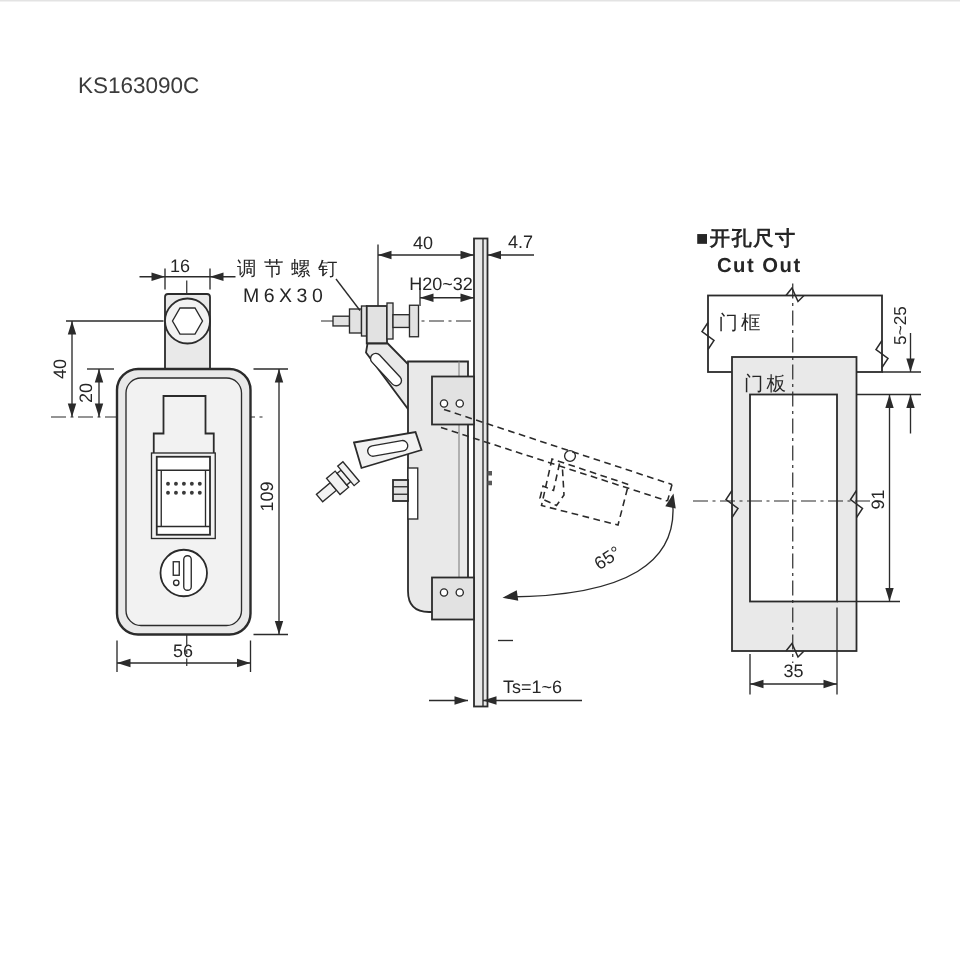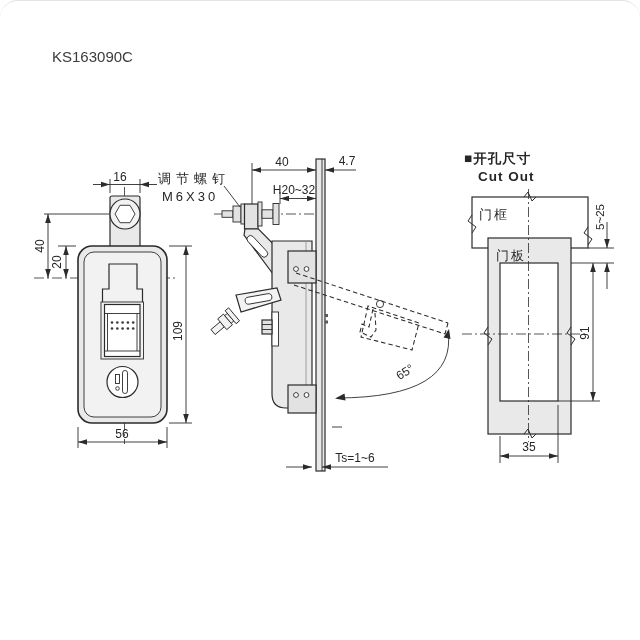--- a/index.html
+++ b/index.html
@@ -1,17 +1,17 @@
 <!DOCTYPE html>
 <html><head>
 <meta charset="utf-8">
 <style>
   html,body{margin:0;padding:0;background:#fff;}
   .page{position:relative;width:640px;height:640px;background:#ffffff;overflow:hidden;
-        font-family:"Liberation Sans", sans-serif;border-top:1px solid #e3e3e3;border-radius:18px;}
+        font-family:"Liberation Sans", sans-serif;border-top:1px solid #e3e3e3;}
   svg{position:absolute;left:0;top:0;}
   svg text{fill:#262626;}
   .dim{font-size:12px;}
   .dim-sm{font-size:11.5px;}
   .cjk{font-size:13px;letter-spacing:5px;}
   .cjk2{font-size:13px;letter-spacing:2px;}
   .spec{font-size:13px;letter-spacing:3px;}
   .hdr{font-size:13.5px;font-weight:bold;letter-spacing:1px;}
   .title{font-size:15px;fill:#3c3c3c;}
   .ln{stroke:#2b2b2b;fill:none;}

